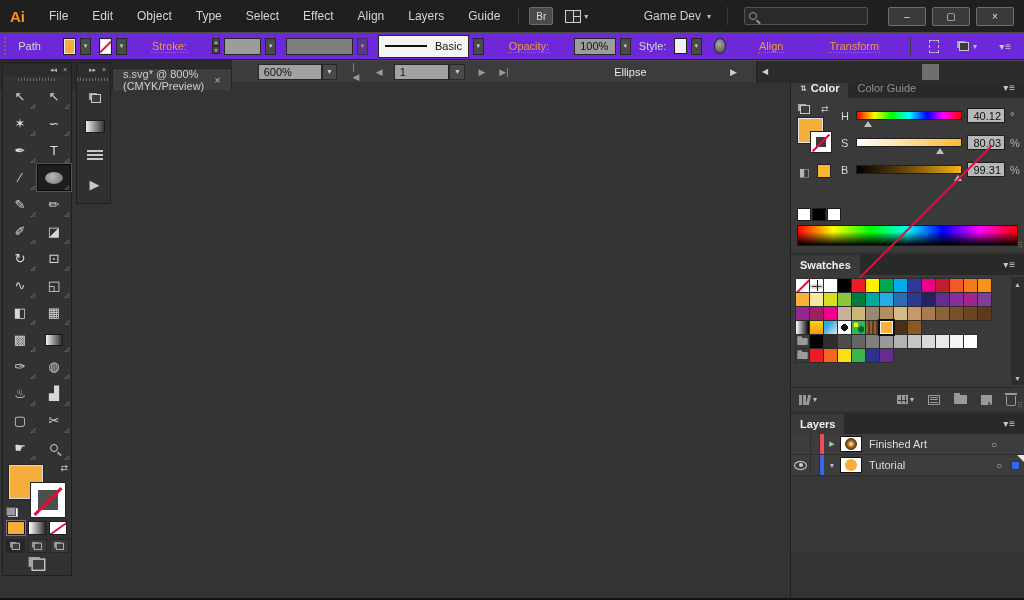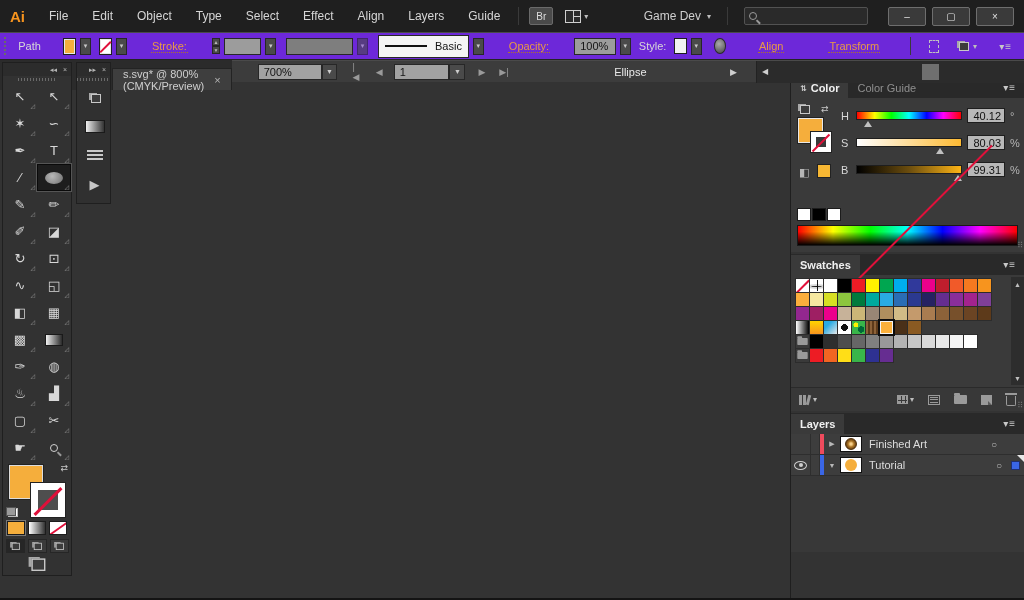--- a/index.html
+++ b/index.html
@@ -403,21 +403,21 @@
         <div class="mini-btn">
             <span class="mini-grad"></span>
           </div>
         <div class="mini-btn">
             <span class="lines-ico"></span>
           </div>
         <div class="mini-btn">▶</div>
       </div>
 
       <div class="statusbar">
-        <div class="sb-field" style="width:64px">700%</div>
+        <div class="sb-field" style="width:64px">600%</div>
         <span class="sb-dd">▼</span>
         <span class="nav-btn" style="margin-left:8px">|◀</span>
         <span class="nav-btn">◀</span>
         <div class="sb-field" style="width:56px; margin-left:4px">1</div>
         <span class="sb-dd">▼</span>
         <span class="nav-btn" style="margin-left:6px">▶</span>
         <span class="nav-btn">▶|</span>
         <div class="sb-status">Ellipse</div>
         <span class="nav-btn" style="color:#cfcfcf; margin-left:18px">▶</span>
         <div class="hscroll">

